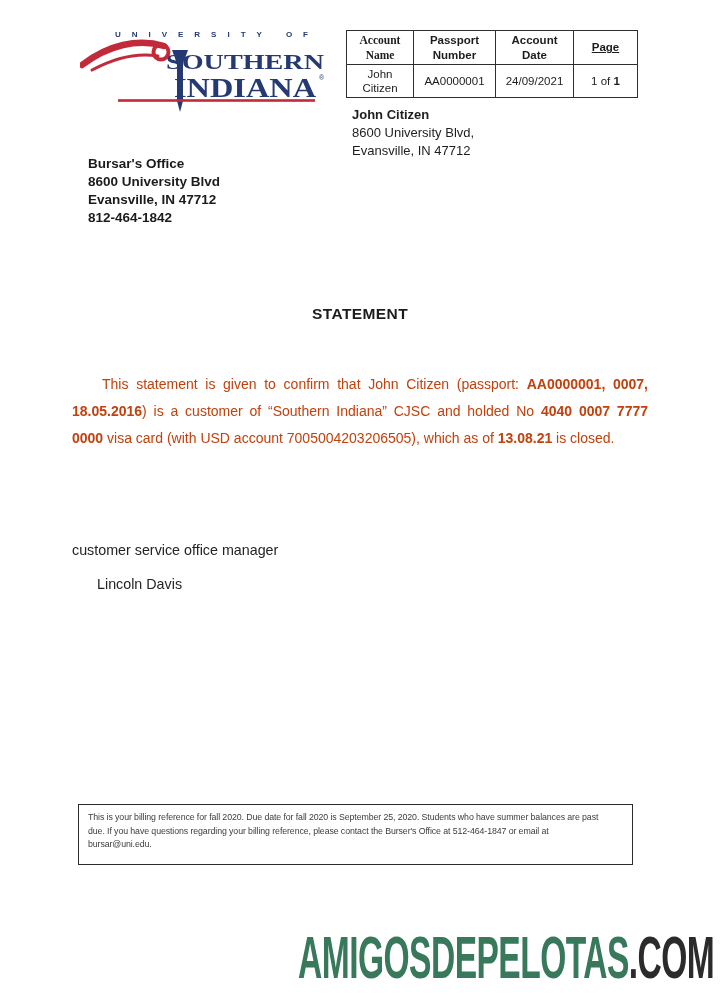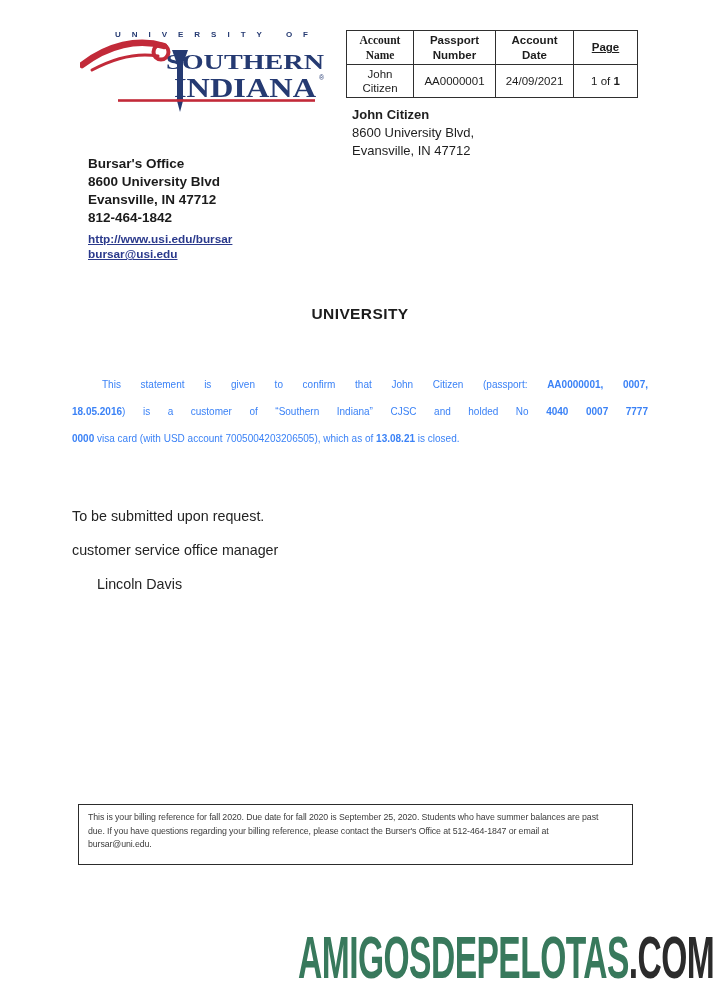--- a/index.html
+++ b/index.html
@@ -37,21 +37,21 @@
   .bursar .links { margin-top:5px; font-size:11.8px; line-height:15px; }
   .bursar .links a { color:#2b3a8c; text-decoration:underline; display:block; }
 
   
   .stmt-title {
     position:absolute; left:0; top:305px; width:720px; text-align:center;
     font-weight:bold; font-size:15.5px; letter-spacing:0.4px; color:#1c1c1c;
   }
   .stmt-body {
     position:absolute; left:72px; top:371px; width:576px;
-    font-size:10px; line-height:27px; color:#3b82f6;
+    font-size:14px; line-height:27px; color:#c2410c;
   }
   .stmt-line { width:576px; }
   .jfull { text-align:justify; text-align-last:justify; }
   .indent { text-indent:30px; }
   .stmt-body b { font-weight:bold; }
 
   .closing { position:absolute; left:72px; font-size:14.3px; color:#242424; }
   .c1 { top:508px; } .c2 { top:542px; } .c3 { top:576px;margin-left:25px; }
 
   
@@ -123,35 +123,30 @@
     <div class="name">John Citizen</div>
     <div>8600 University Blvd,</div>
     <div>Evansville, IN 47712</div>
   </div>
 
   <div class="bursar">
     <div>Bursar's Office</div>
     <div>8600 University Blvd</div>
     <div>Evansville, IN 47712</div>
     <div>812-464-1842</div>
-    <div class="links">
-      <a href="#">http://www.usi.edu/bursar</a>
-      <a href="#">bursar@usi.edu</a>
-    </div>
   </div>
 
-  <div class="stmt-title">UNIVERSITY</div>
+  <div class="stmt-title">STATEMENT</div>
 
   <div class="stmt-body">
     <div class="stmt-line jfull indent"><span>This statement is given to confirm that John Citizen (passport: </span><b>AA0000001, 0007,</b></div>
     <div class="stmt-line jfull"><b>18.05.2016</b><span>) is a customer of “Southern Indiana” CJSC and holded No </span><b>4040 0007 7777</b></div>
     <div class="stmt-line"><b>0000</b><span> visa card (with USD account 7005004203206505), which as of </span><b>13.08.21</b><span> is closed.</span></div>
   </div>
 
-  <div class="closing c1">To be submitted upon request.</div>
   <div class="closing c2">customer service office manager</div>
   <div class="closing c3">Lincoln Davis</div>
 
   <div class="billing-note">
     <div>This is your billing reference for fall 2020. Due date for fall 2020 is September 25, 2020. Students who have summer balances are past</div>
     <div>due. If you have questions regarding your billing reference, please contact the Burser's Office at 512-464-1847 or email at</div>
     <div>bursar@uni.edu.</div>
   </div>
 
   <div class="watermark">

